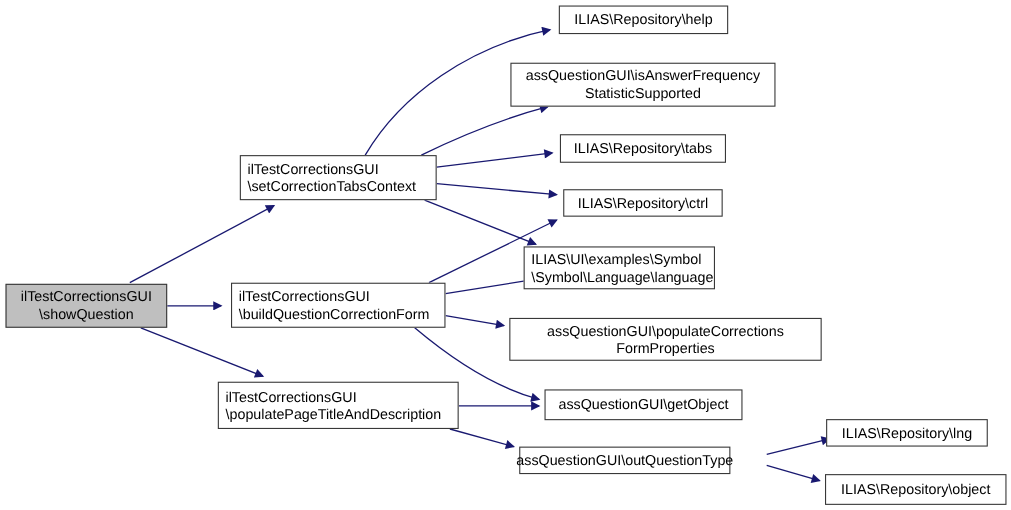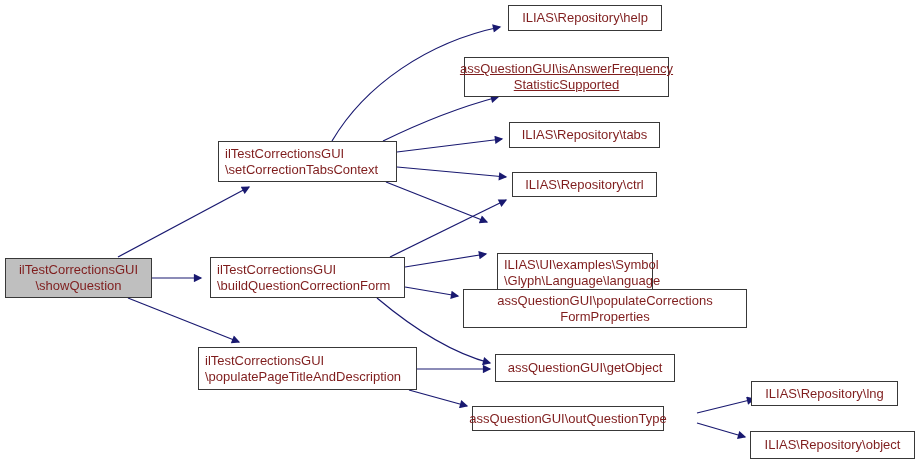--- a/index.html
+++ b/index.html
@@ -13,21 +13,21 @@
   .edges {
     position:absolute; left:0; top:0;
     width:919px; height:464px;
     pointer-events:none;
   }
   .node {
     position:absolute;
     box-sizing:border-box;
     border:1px solid #383838;
     background:#ffffff;
-    color:#7f1d1d;
+    color:#000000;
     font-size:13px;
     line-height:16px;
     display:flex;
     flex-direction:column;
     justify-content:center;
     align-items:center;
     white-space:nowrap;
     cursor:pointer;
   }
   .node.left-align { align-items:flex-start; padding-left:6px; }
@@ -82,36 +82,36 @@
 
   <div class="node left-align" style="left:198px; top:347px; width:219px; height:43px;">
     <span>ilTestCorrectionsGUI</span>
     <span>\populatePageTitleAndDescription</span>
   </div>
 
   <div class="node" style="left:508px; top:5px; width:154px; height:26px;">
     <span>ILIAS\Repository\help</span>
   </div>
 
-  <div class="node" style="left:464px; top:57px; width:205px; height:40px;text-decoration:underline;">
+  <div class="node" style="left:464px; top:57px; width:241px; height:40px;">
     <span>assQuestionGUI\isAnswerFrequency</span>
     <span>StatisticSupported</span>
   </div>
 
   <div class="node" style="left:509px; top:122px; width:151px; height:26px;">
     <span>ILIAS\Repository\tabs</span>
   </div>
 
   <div class="node" style="left:512px; top:172px; width:145px; height:25px;">
     <span>ILIAS\Repository\ctrl</span>
   </div>
 
-  <div class="node left-align" style="left:497px; top:224px; width:156px; height:39px;margin-top:29px;">
+  <div class="node left-align" style="left:476px; top:224px; width:174px; height:39px;">
     <span>ILIAS\UI\examples\Symbol</span>
-    <span>\Glyph\Language\language</span>
+    <span>\Symbol\Language\language</span>
   </div>
 
   <div class="node" style="left:463px; top:289px; width:284px; height:39px;">
     <span>assQuestionGUI\populateCorrections</span>
     <span>FormProperties</span>
   </div>
 
   <div class="node" style="left:495px; top:354px; width:180px; height:28px;">
     <span>assQuestionGUI\getObject</span>
   </div>

